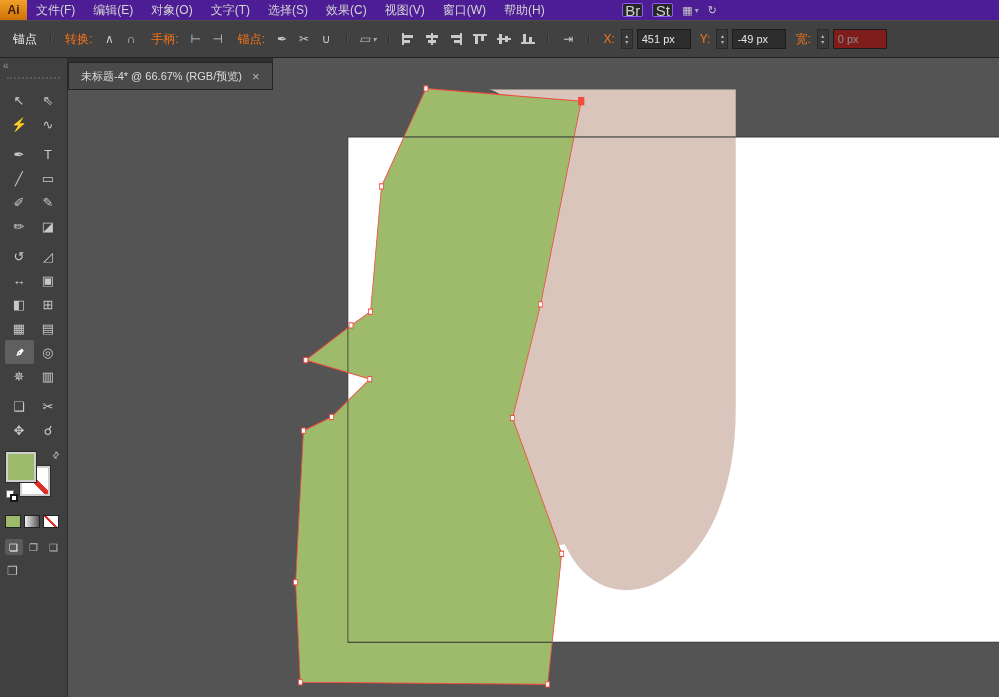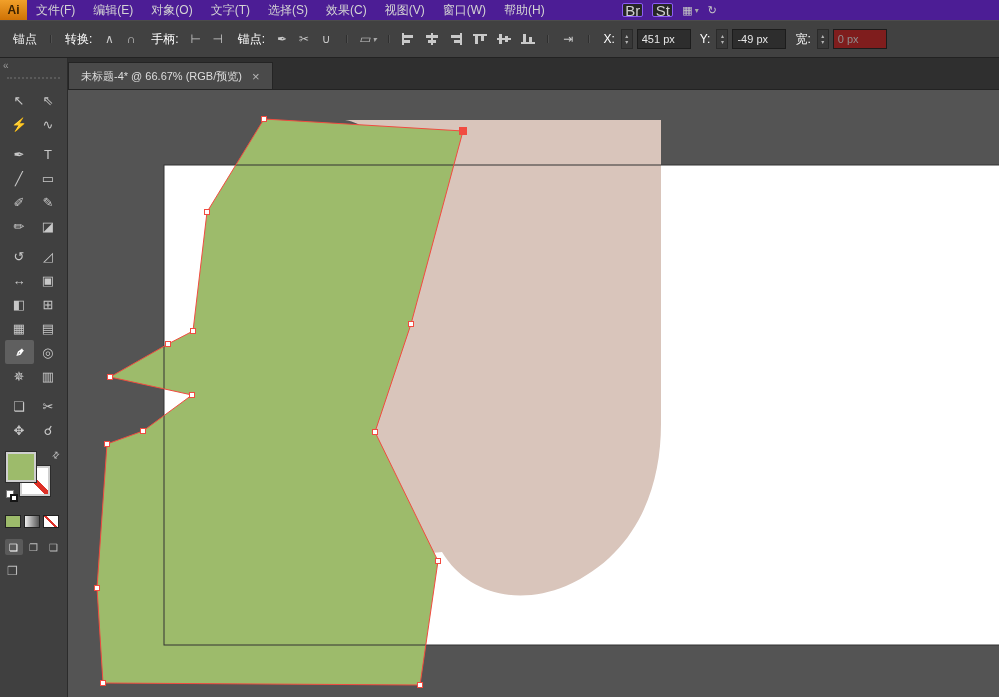--- a/index.html
+++ b/index.html
@@ -12,21 +12,21 @@
   .logo{width:27px;height:20px;display:flex;align-items:center;justify-content:center;font-weight:bold;font-size:12px;color:#3a2200;background:linear-gradient(#f1a02a,#cf7205)}
   #menu-items{display:flex;height:100%}
   .menu-item{padding:0 9px;display:flex;align-items:center;cursor:default}
   .menu-right{margin-left:auto;margin-right:282px;display:flex;gap:9px;align-items:center}
   .badge{width:21px;height:14px;background:#262626;border:1px solid #8b5cf6;border-radius:2px;font-size:15px;display:flex;align-items:center;justify-content:center;color:#cfcfcf}
   .mb-icon{color:#c6c6c6;font-size:11px;display:flex;align-items:center;gap:2px}
   .chev{font-size:8px;color:#a8a8a8}
 
   
   .control-bar{height:38px;background:#414141;border-top:1px solid #4c4c4c;border-bottom:1px solid #222;display:flex;align-items:center;font-size:12px;color:#c9c9c9;padding:8px 8px;gap:4px;overflow:hidden;white-space:nowrap}
-  .cb-label{margin:0 2px 0 5px;color:#ffffff}
+  .cb-label{margin:0 2px 0 5px;color:#f97316}
   .cb-title{color:#eee;margin-right:4px}
   .cb-btn{height:22px;min-width:22px;background:transparent;border:none;color:#c9c9c9;font-size:12px;display:inline-flex;align-items:center;justify-content:center;gap:2px;padding:0 3px;cursor:default}
   .vsep{width:1px;align-self:stretch;margin:6px 5px;background:#2f2f2f;box-shadow:1px 0 0 #505050}
   .cb-input{width:54px;height:20px;background:#2d2d2d;border:1px solid #1c1c1c;color:#e6e6e6;font-size:11px;padding:0 4px;font-family:inherit}
   .cb-input.dim{color:#8f8f8f;background:#7f1d1d}
   .spinner{width:12px;height:20px;background:#383838;border:1px solid #2a2a2a;display:inline-flex;flex-direction:column;align-items:center;justify-content:center;color:#b5b5b5}
   .spinner i{font-size:6px;line-height:6px;font-style:normal}
   .alg{position:relative;width:16px;height:14px;display:inline-block;margin:0 2px}
   .alg i{position:absolute;background:#c9c9c9}
   .hl .a{left:2px;top:1px;width:2px;height:12px}.hl .b{left:4px;top:3px;width:9px;height:3px}.hl .c{left:4px;top:8px;width:6px;height:3px}
@@ -57,21 +57,21 @@
   .mini-swatches .mb{position:absolute;left:4px;top:4px;width:8px;height:8px;background:#fff;border:2px solid #161616}
   .color-btns{display:flex;gap:3px;width:58px;margin:11px auto 0;flex:none}
   .cbtn{width:16px;height:13px;border:1px solid #222;padding:0;position:relative;overflow:hidden;background:#888}
   .cbtn.grad{background:linear-gradient(90deg,#eee,#555)}
   .cbtn.none{background:#fff}
   .draw-modes{display:flex;gap:2px;width:58px;margin:11px auto 0;flex:none}
   .dm{width:18px;height:16px;background:none;border:none;color:#bdbdbd;font-size:10px;display:flex;align-items:center;justify-content:center;padding:0}
   .dm.active{background:#5a5a5a;border-radius:2px;color:#fff}
   .screen-mode{margin:9px 0 0 7px;background:none;border:none;color:#bdbdbd;font-size:12px;text-align:left;width:30px;padding:0}
 
-  .doc-area{flex:1;display:flex;flex-direction:column;min-width:0}
+  .doc-area{flex:1;display:flex;min-width:0}
   .tab-bar{height:32px;background:#2f2f2f;border-bottom:1px solid #232323;display:flex;align-items:flex-end}
   .tab{height:27px;background:#4a4a4a;border:1px solid #242424;border-bottom:none;display:flex;align-items:center;gap:10px;padding:0 12px;font-size:11px;color:#dedede}
   .tab .close{color:#b5b5b5;font-size:13px;cursor:default}
   .canvas{flex:1;position:relative;background:#545454}
   #canvas-svg{position:absolute;inset:0;width:100%;height:100%;display:block}
 </style>
 </head>
 <body>
 
 <div class="app">

